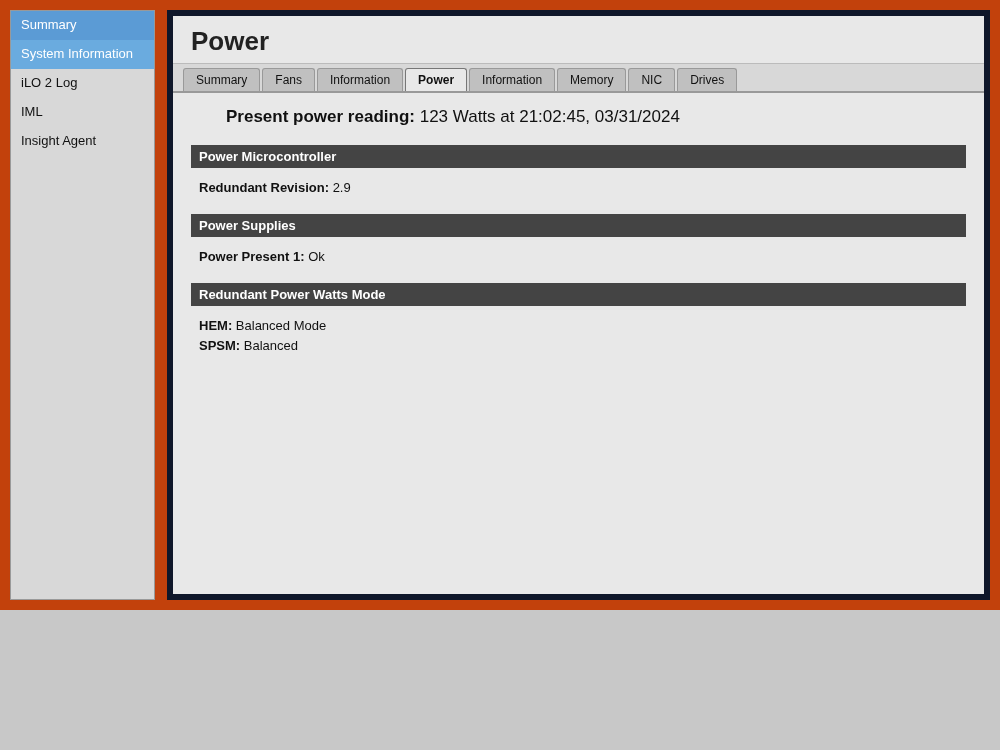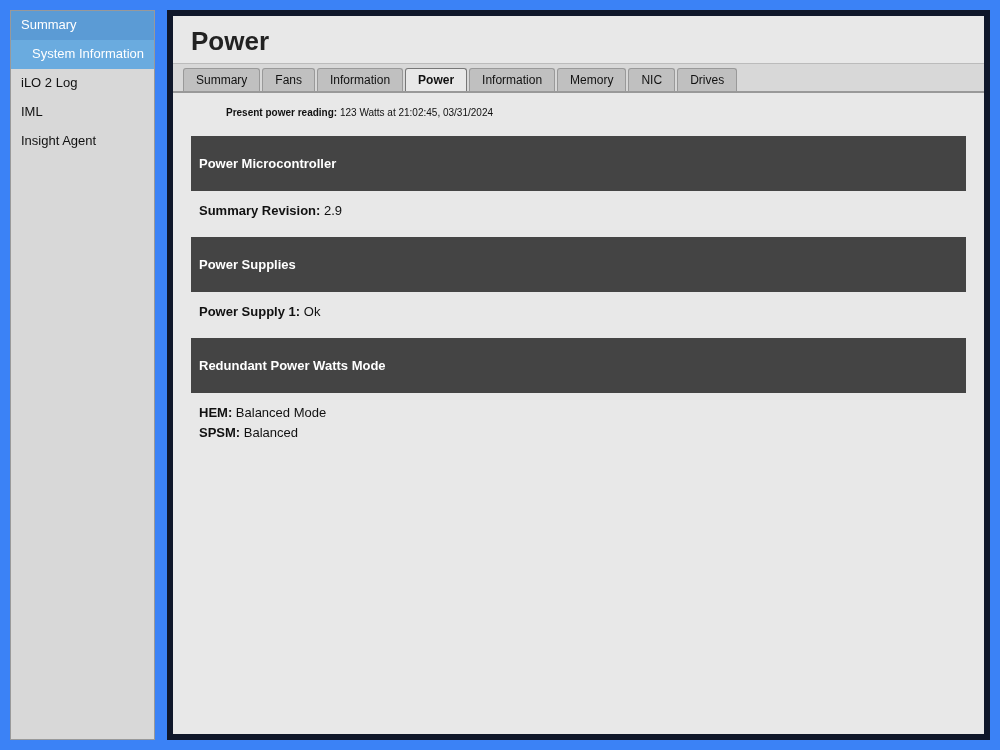--- a/index.html
+++ b/index.html
@@ -10,22 +10,22 @@
       font-size: 13px;
       color: #111;
       width: 1000px;
       height: 750px;
       overflow: hidden;
     }
 
     .outer-wrapper {
       display: flex;
       width: 1000px;
-      height: 750px;
-      background: #3b82f6;
+      height: 610px;
+      background: #c2410c;
       padding: 10px;
     }
 
     
     .sidebar {
       width: 145px;
       min-width: 145px;
       background: #d8d8d8;
       border: 1px solid #999;
       display: flex;
@@ -41,21 +41,20 @@
     }
 
     .sidebar-item.active {
       background: #5b9bd5;
       color: #fff;
     }
 
     .sidebar-item.selected {
       background: #6aabdf;
       color: #fff;
-      text-align: right;
     }
 
     
     .main-area {
       flex: 1;
       background: #e8e8e8;
       border: 6px solid #0f172a;
       display: flex;
       flex-direction: column;
       margin-left: 12px;
@@ -101,35 +100,35 @@
 
     
     .content-body {
       flex: 1;
       padding: 14px 18px;
       background: #e8e8e8;
       overflow-y: auto;
     }
 
     .power-reading {
-      font-size: 10px;
+      font-size: 17px;
       margin-bottom: 18px;
       color: #111;
       padding-left: 35px;
     }
 
     .power-reading strong {
       font-weight: bold;
     }
 
     .section-header {
       background: #444;
       color: #fff;
       font-weight: bold;
-      padding: 20px 8px;
+      padding: 4px 8px;
       font-size: 13px;
       margin-bottom: 8px;
       margin-top: 4px;
     }
 
     .section-content {
       padding: 4px 8px 10px 8px;
     }
 
     .field-row {
@@ -198,29 +197,29 @@
     <div class="content-body">
 
       <div class="power-reading">
         <strong>Present power reading:</strong>
         <span>123 Watts at 21:02:45, 03/31/2024</span>
       </div>
 
       <div class="section-header">Power Microcontroller</div>
       <div class="section-content">
         <div class="field-row">
-          <strong>Summary Revision:</strong>
+          <strong>Redundant Revision:</strong>
           <span>2.9</span>
         </div>
       </div>
 
       <div class="section-header">Power Supplies</div>
       <div class="section-content">
         <div class="field-row">
-          <strong>Power Supply 1:</strong>
+          <strong>Power Present 1:</strong>
           <span>Ok</span>
         </div>
       </div>
 
       <div class="section-header">Redundant Power Watts Mode</div>
       <div class="section-content">
         <div class="field-row">
           <strong>HEM:</strong>
           <span>Balanced Mode</span>
         </div>

